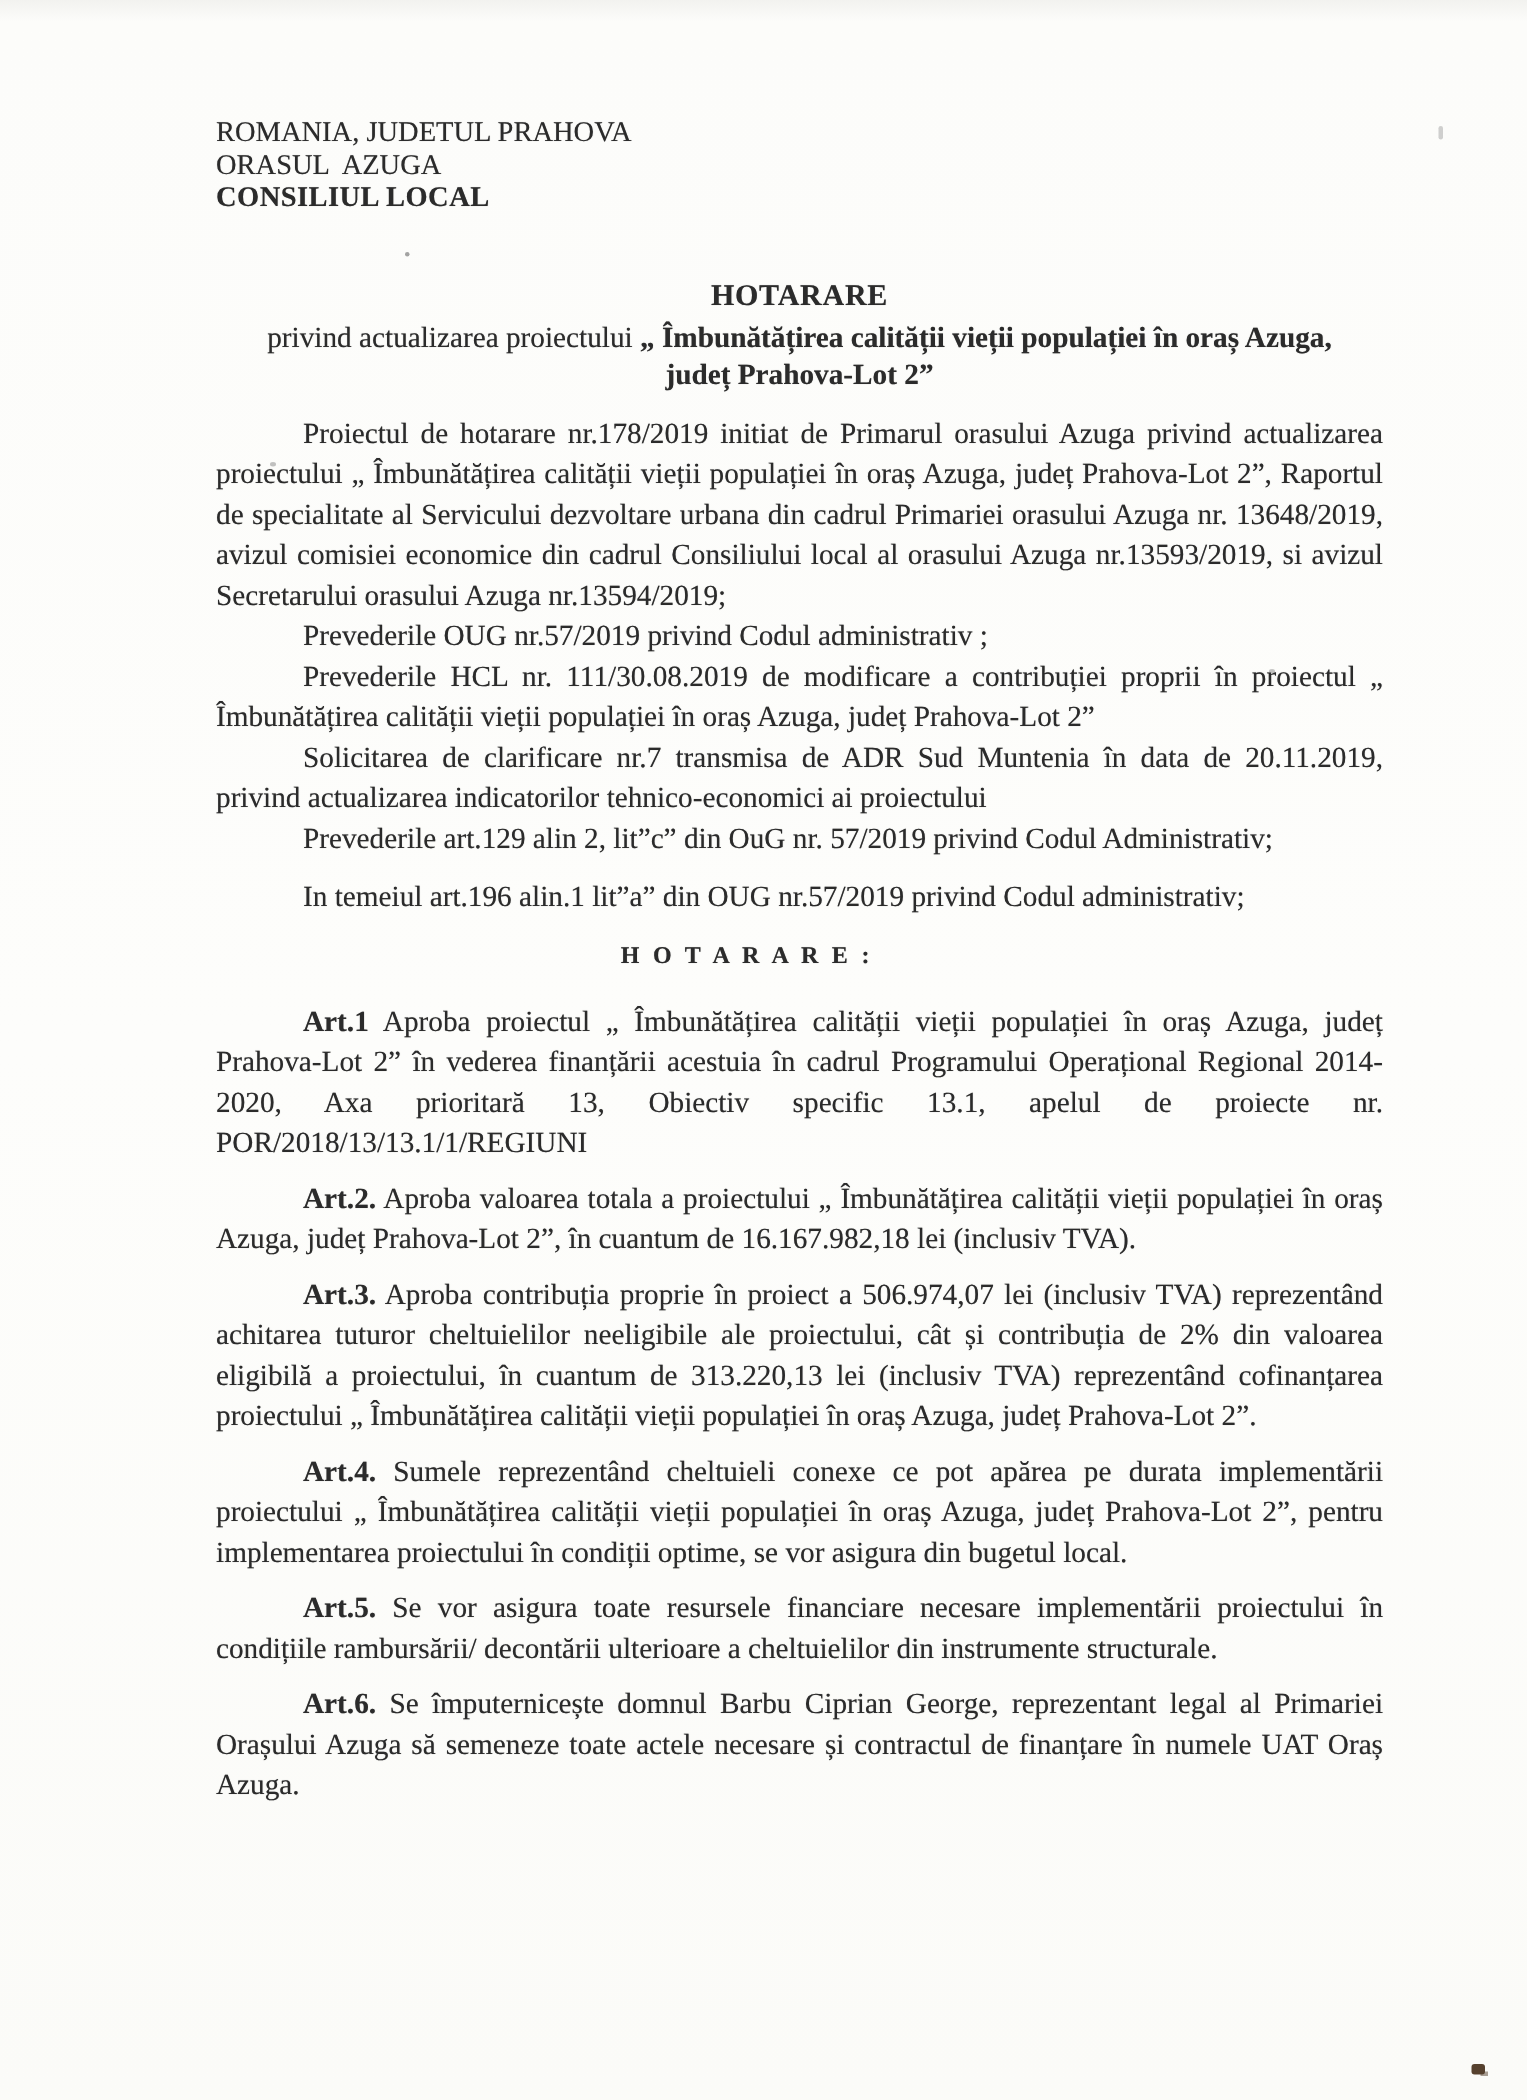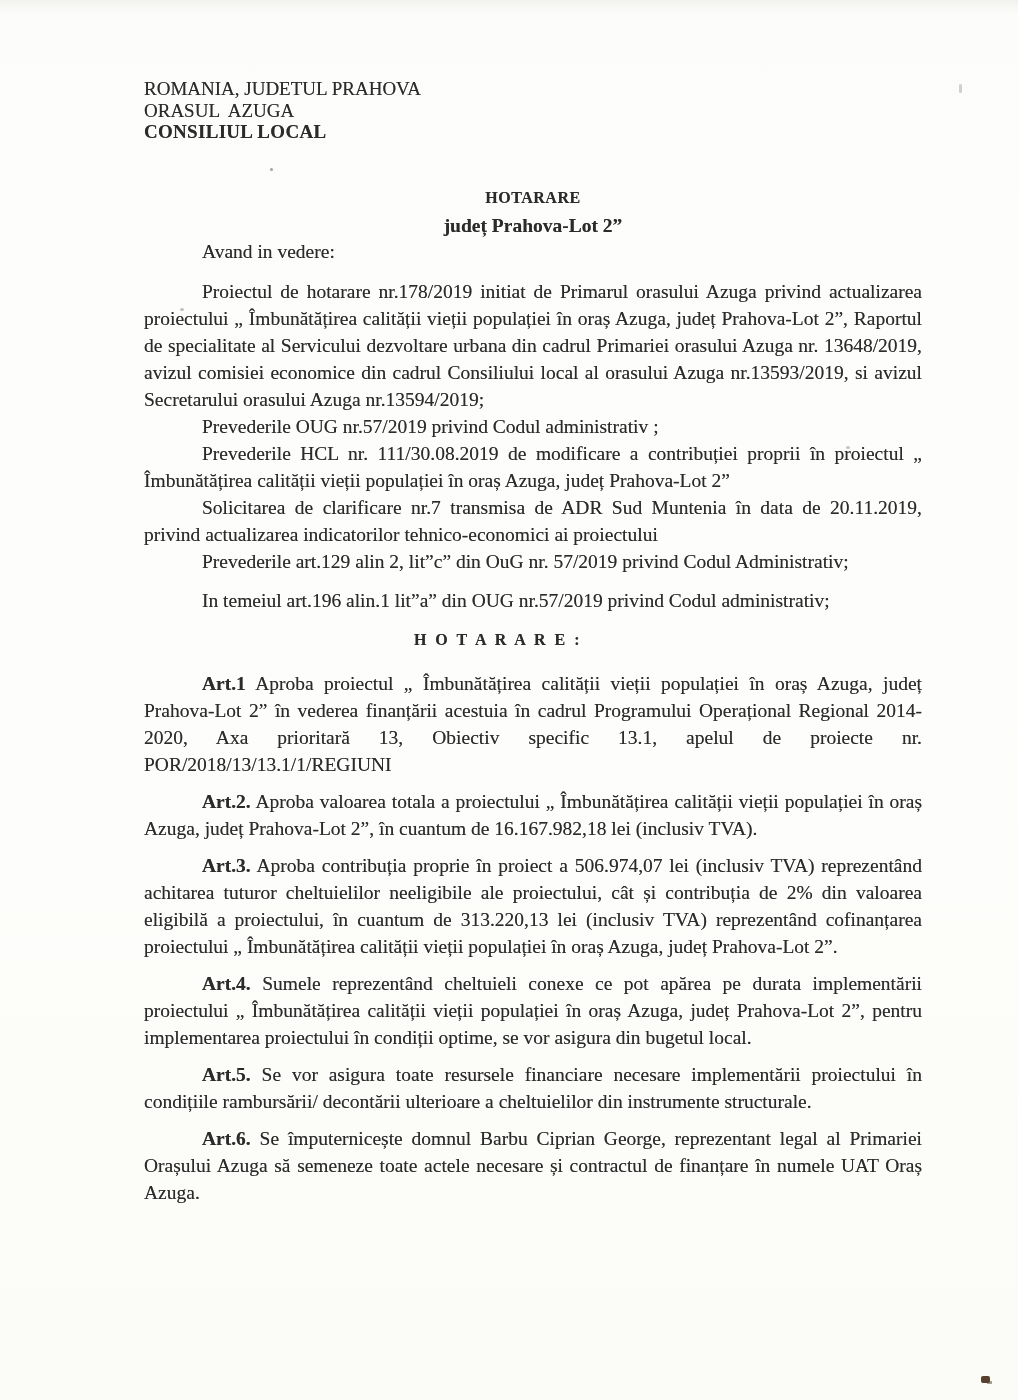--- a/index.html
+++ b/index.html
@@ -15,21 +15,21 @@
   }
   .content{
     position:absolute;left:144px;top:78px;width:778px;
     font-size:19.5px;line-height:27px;
     text-shadow:0 0 .5px rgba(43,43,43,.55);
   }
   .hdr{line-height:21.5px;font-size:19px;}
   .hdr div{white-space:pre;}
   .hdr .b{font-weight:bold;letter-spacing:.3px;}
   .title{margin-top:42px;text-align:center;line-height:25px;}
-  .title .h{font-weight:bold;font-size:16px;letter-spacing:.5px;margin-bottom:3px;}
+  .title .h{font-weight:bold;font-size:20px;letter-spacing:.5px;margin-bottom:3px;}
   .title .b{font-weight:bold;}
   .lead{margin:46px 0 0 0;text-indent:52px;}
   p.par{margin:0;text-align:justify;text-indent:58px;}
   p.first{margin-top:13px;}
   p.legal{margin-top:12px;}
   p.adopt{margin-top:26px;font-weight:bold;text-indent:46px;text-align:left;}
   .decision{margin-top:12px;text-align:center;font-weight:bold;font-size:16px;letter-spacing:2.5px;padding-right:70px;}
   p.art{margin:10px 0 0 0;}
   p.art1{margin-top:17px;}
   p.art b{font-weight:bold;}
@@ -48,24 +48,24 @@
   <div class="content">
 
     <div class="hdr">
       <div>ROMANIA, JUDETUL PRAHOVA</div>
       <div>ORASUL  AZUGA</div>
       <div class="b">CONSILIUL LOCAL</div>
     </div>
 
     <div class="title">
       <div class="h">HOTARARE</div>
+      <div><span>privind actualizarea  proiectului </span><span class="b">„ Îmbunătățirea calității vieții populației în oraș Azuga,</span></div>
       <div class="b">județ Prahova-Lot 2”</div>
     </div>
 
-    <p class="par lead">Avand in vedere:</p>
 
     <p class="par first">Proiectul de hotarare nr.178/2019 initiat de Primarul orasului Azuga privind actualizarea proiectului „ Îmbunătățirea calității vieții populației în oraș Azuga, județ Prahova-Lot 2”,  Raportul de specialitate al Servicului dezvoltare urbana din cadrul Primariei orasului Azuga nr. 13648/2019, avizul comisiei economice din cadrul Consiliului local al orasului Azuga nr.13593/2019, si avizul Secretarului orasului Azuga nr.13594/2019;</p>
     <p class="par">Prevederile OUG nr.57/2019 privind Codul administrativ ;</p>
     <p class="par">Prevederile HCL  nr. 111/30.08.2019  de modificare a  contribuției proprii în proiectul „ Îmbunătățirea calității vieții populației în oraș Azuga, județ Prahova-Lot 2”</p>
     <p class="par">Solicitarea de clarificare nr.7 transmisa de ADR Sud Muntenia în data de 20.11.2019, privind actualizarea indicatorilor tehnico-economici ai proiectului</p>
     <p class="par">Prevederile art.129 alin 2, lit”c” din OuG nr. 57/2019 privind Codul Administrativ;</p>
 
     <p class="par legal">In temeiul art.196 alin.1 lit”a” din OUG nr.57/2019 privind Codul administrativ;</p>
 
 

